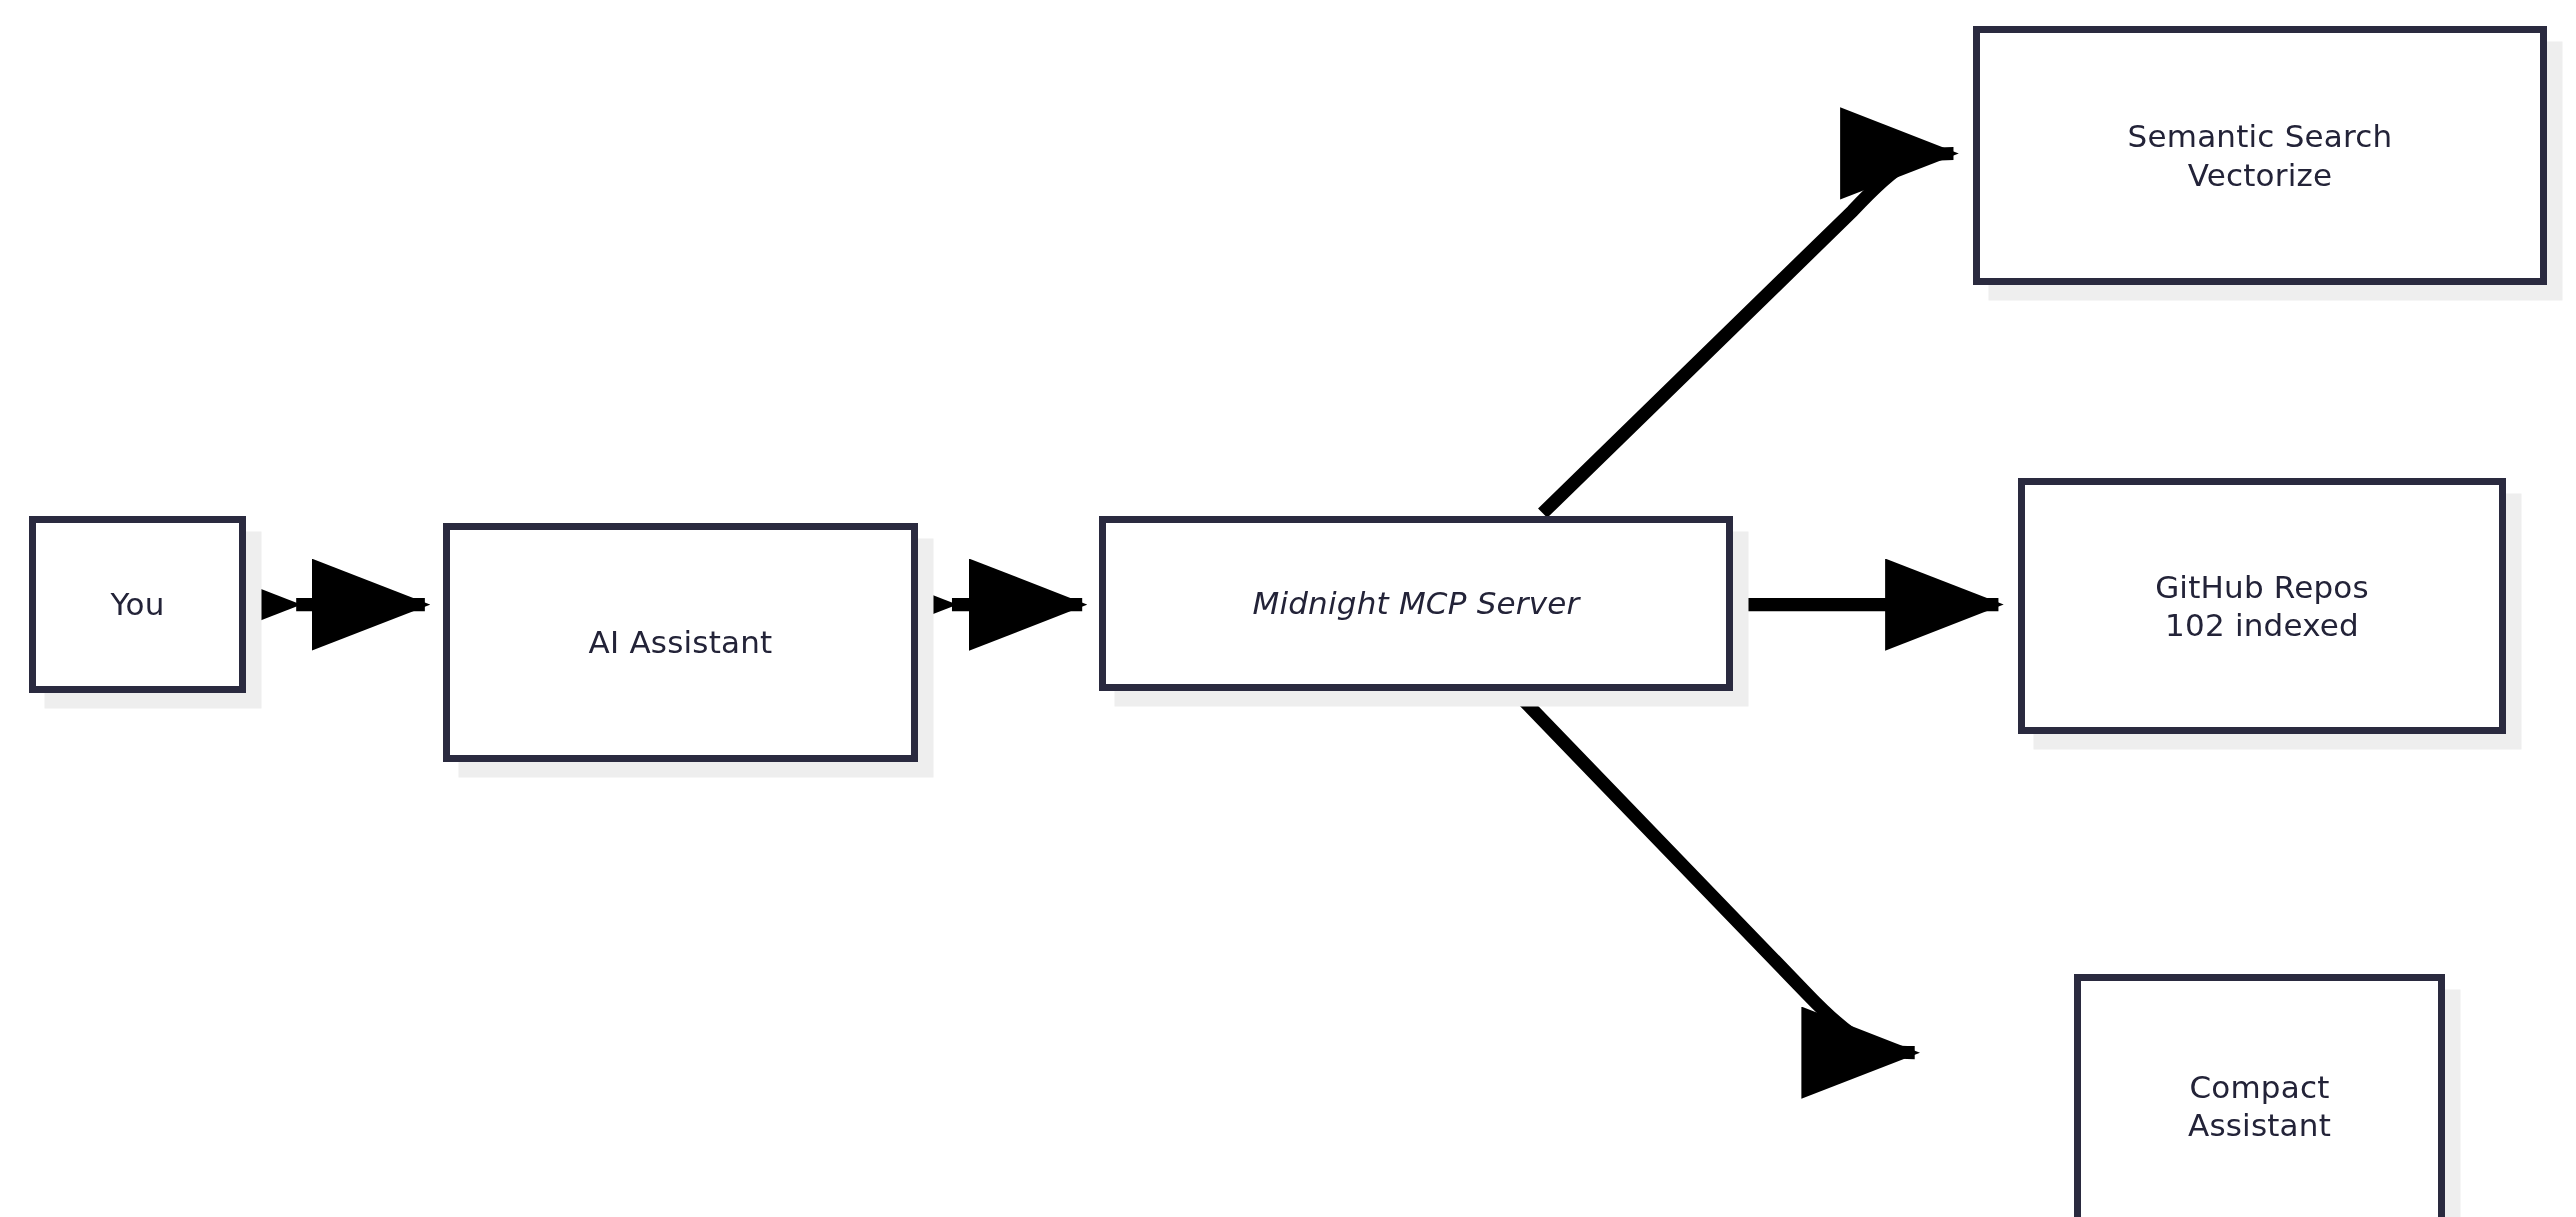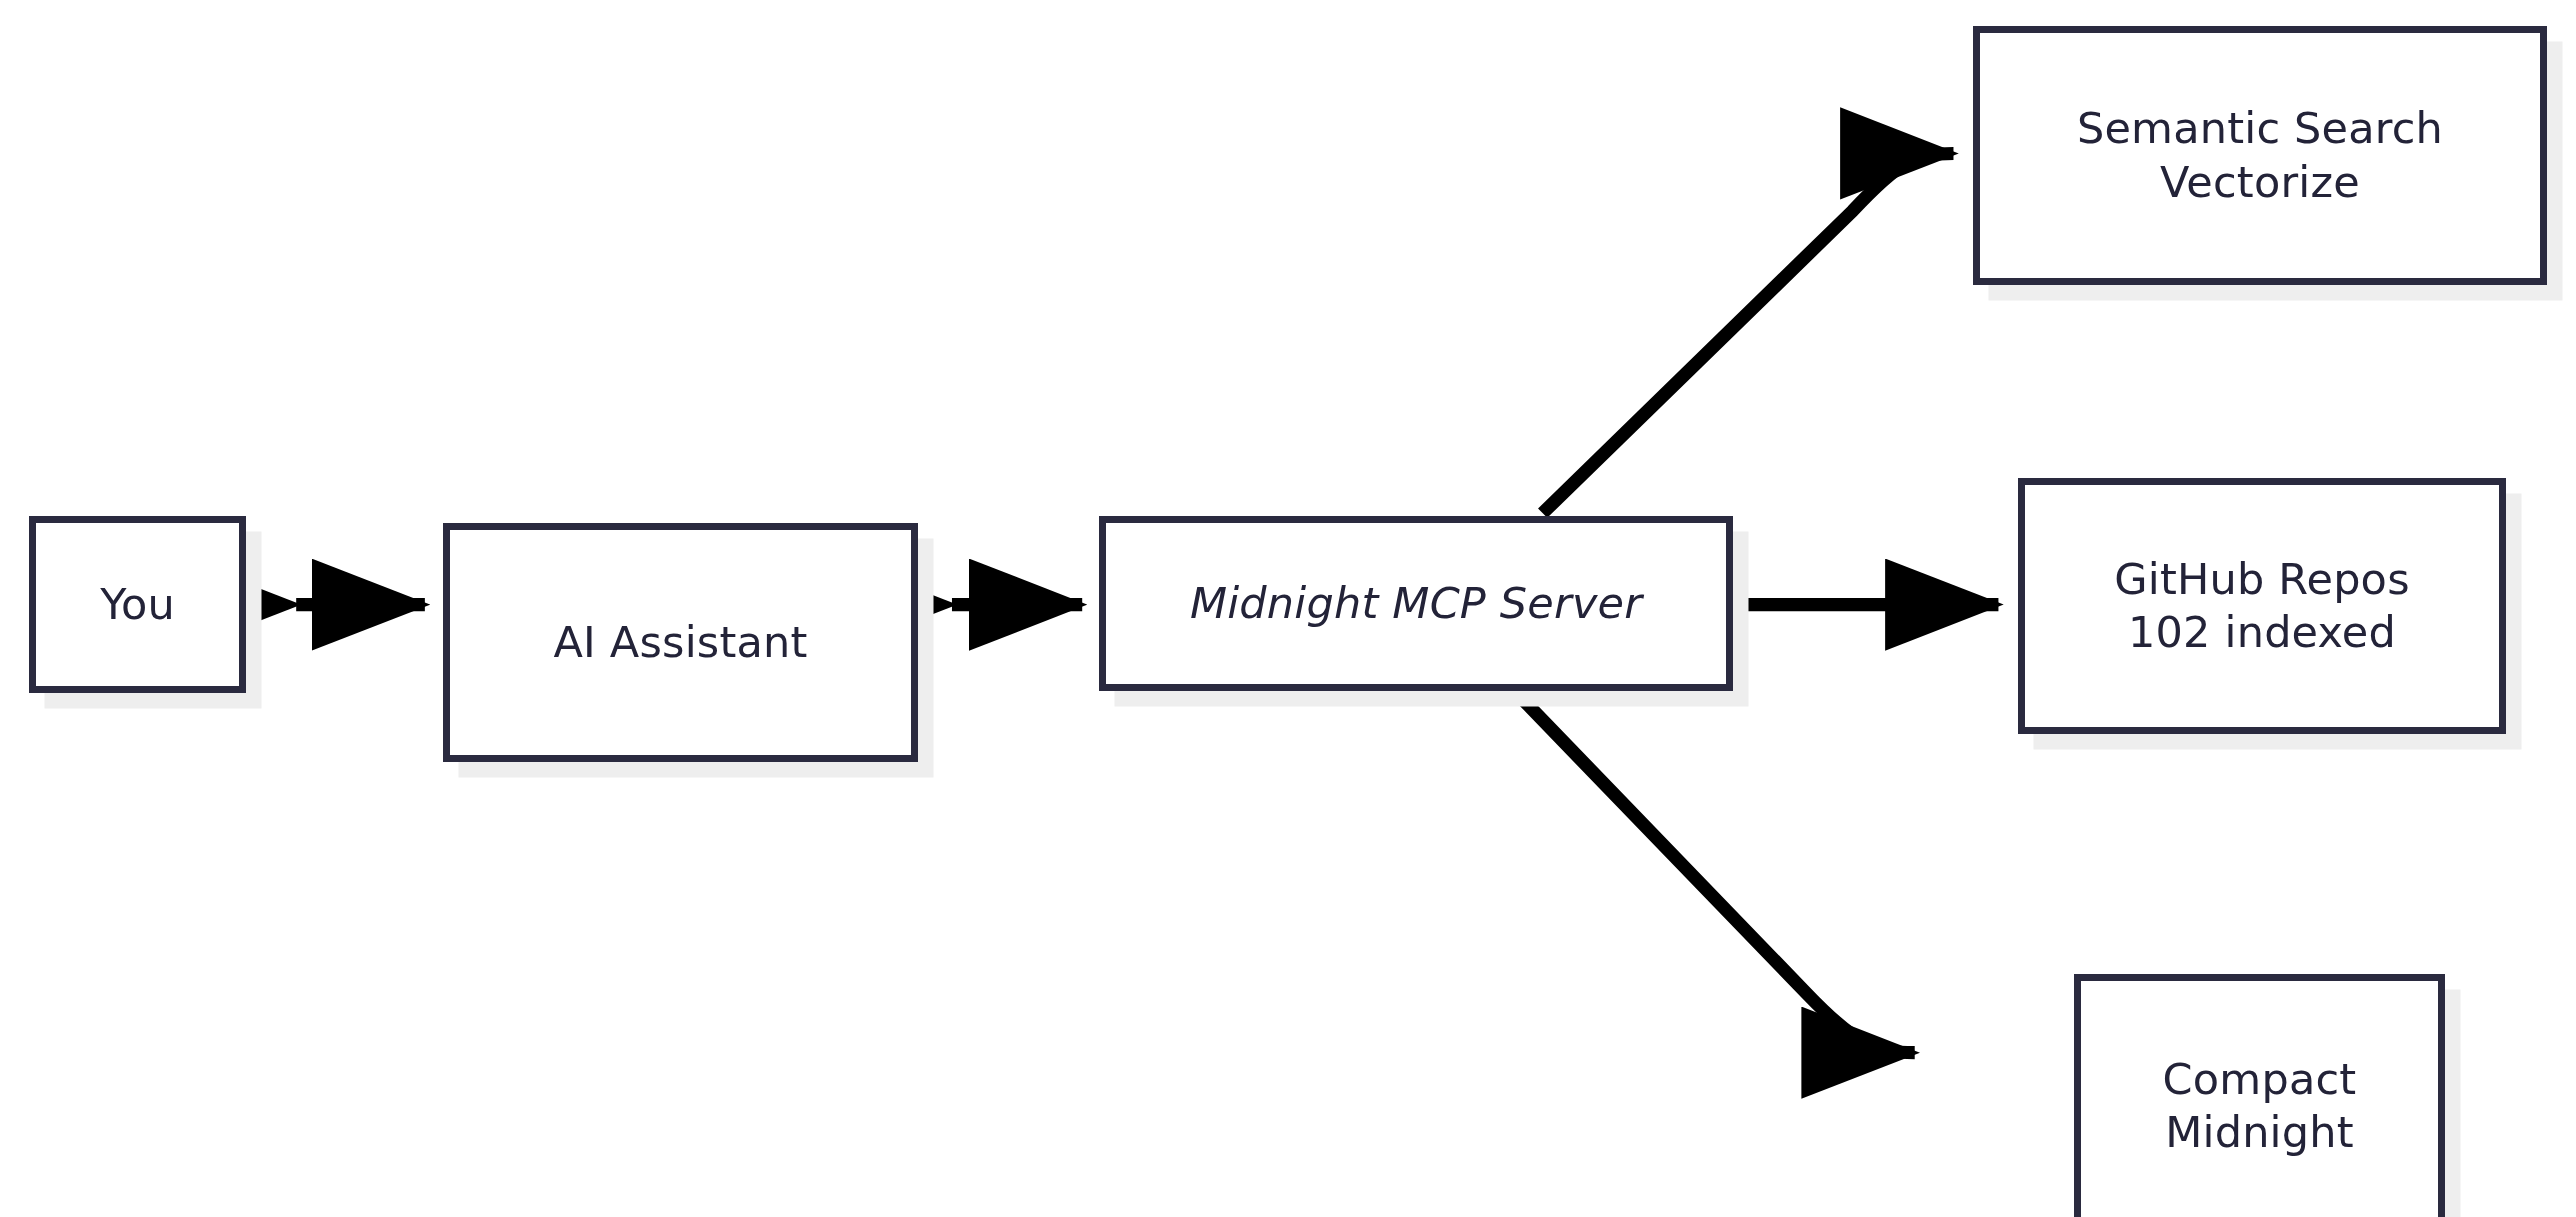--- a/index.html
+++ b/index.html
@@ -37,21 +37,21 @@
     box-shadow: 15.5px 15.5px 0 0 #eeeeee;
     display: flex;
     flex-direction: column;
     align-items: center;
     justify-content: center;
     text-align: center;
   }
   .node-label {
     color: #232338;
     font-family: "DejaVu Sans", sans-serif;
-    font-size: 43px;
+    font-size: 31px;
     font-weight: 400;
     line-height: 1.24;
     letter-spacing: 0.2px;
     white-space: pre;
   }
   
   #node-you        { left: 29px;   top: 516px;  width: 217px; height: 177px; }
   #node-assistant  { left: 443px;  top: 523px;  width: 475px; height: 239px; }
   #node-mcp        { left: 1099px; top: 516px;  width: 634px; height: 175px; font-style: italic; }
   #node-semantic   { left: 1973px; top: 26px;   width: 574px; height: 259px; }
@@ -111,17 +111,17 @@
     <div class="node-label">Vectorize</div>
   </div>
 
   <div class="node" id="node-github">
     <div class="node-label">GitHub Repos</div>
     <div class="node-label">102 indexed</div>
   </div>
 
   <div class="node" id="node-compiler">
     <div class="node-label">Compact</div>
-    <div class="node-label">Midnight</div>
+    <div class="node-label">Assistant</div>
   </div>
 
 </div>
 
 
 </body></html>

